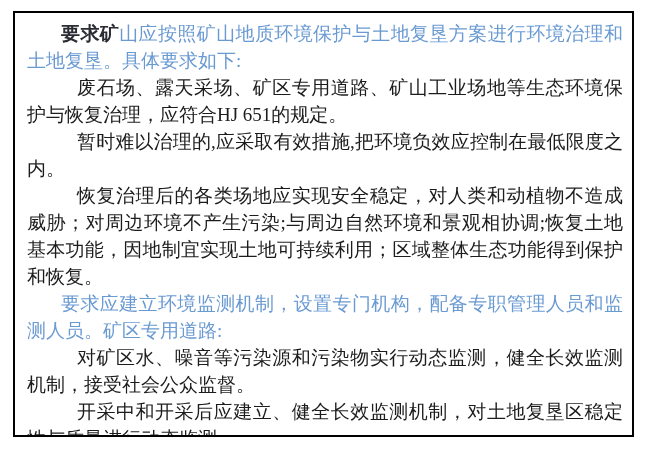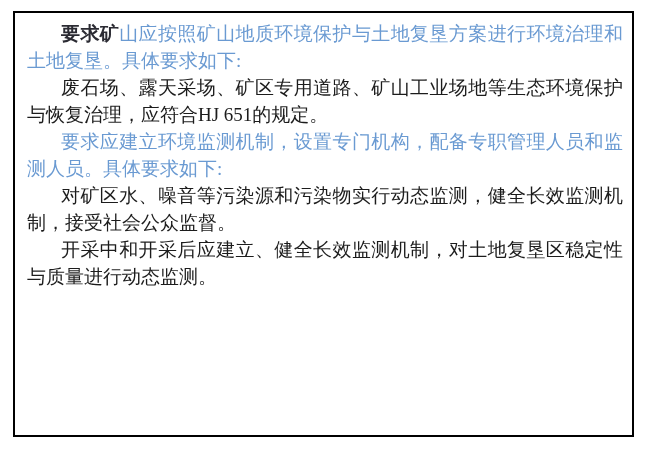--- a/index.html
+++ b/index.html
@@ -32,33 +32,36 @@
     margin: 0;
     font-size: 19px;
     line-height: 27px;
     color: var(--ink, #1c1c1c);
     text-align: justify;
     text-justify: inter-character;
     text-indent: 34px;
   }
   .seg-normal {
     color: var(--ink, #1c1c1c);
+    margin-left: 16px;
   }
   .seg-lead-bold {
     color: var(--bold-dark, #2b2b33);
     font-weight: bold;
   }
   .seg-highlight-blue {
     color: var(--blue, #6a9ad2);
   }
 </style>
 </head>
 <body>
 
 <div class="page">
   <div class="frame">
       <p><span class="seg-lead-bold">要求矿</span><span class="seg-highlight-blue">山应按照矿山地质环境保护与土地复垦方案进行环境治理和土地复垦。具体要求如下:</span></p>
       <p><span class="seg-normal">废石场、露天采场、矿区专用道路、矿山工业场地等生态环境保护与恢复治理，应符合HJ 651的规定。</span></p>
-      <p><span class="seg-highlight-blue">要求应建立环境监测机制，设置专门机构，配备专职管理人员和监测人员。具体要求如下:</span></p>
+      <p><span class="seg-normal">暂时难以治理的,应采取有效措施,把环境负效应控制在最低限度之内。</span></p>
+      <p><span class="seg-normal">恢复治理后的各类场地应实现安全稳定，对人类和动植物不造成威胁；对周边环境不产生污染;与周边自然环境和景观相协调;恢复土地基本功能，因地制宜实现土地可持续利用；区域整体生态功能得到保护和恢复。</span></p>
+      <p><span class="seg-highlight-blue">要求应建立环境监测机制，设置专门机构，配备专职管理人员和监测人员。矿区专用道路:</span></p>
       <p><span class="seg-normal">对矿区水、噪音等污染源和污染物实行动态监测，健全长效监测机制，接受社会公众监督。</span></p>
       <p><span class="seg-normal">开采中和开采后应建立、健全长效监测机制，对土地复垦区稳定性与质量进行动态监测。</span></p>
     </div>
 </div>
 
 </body></html>

